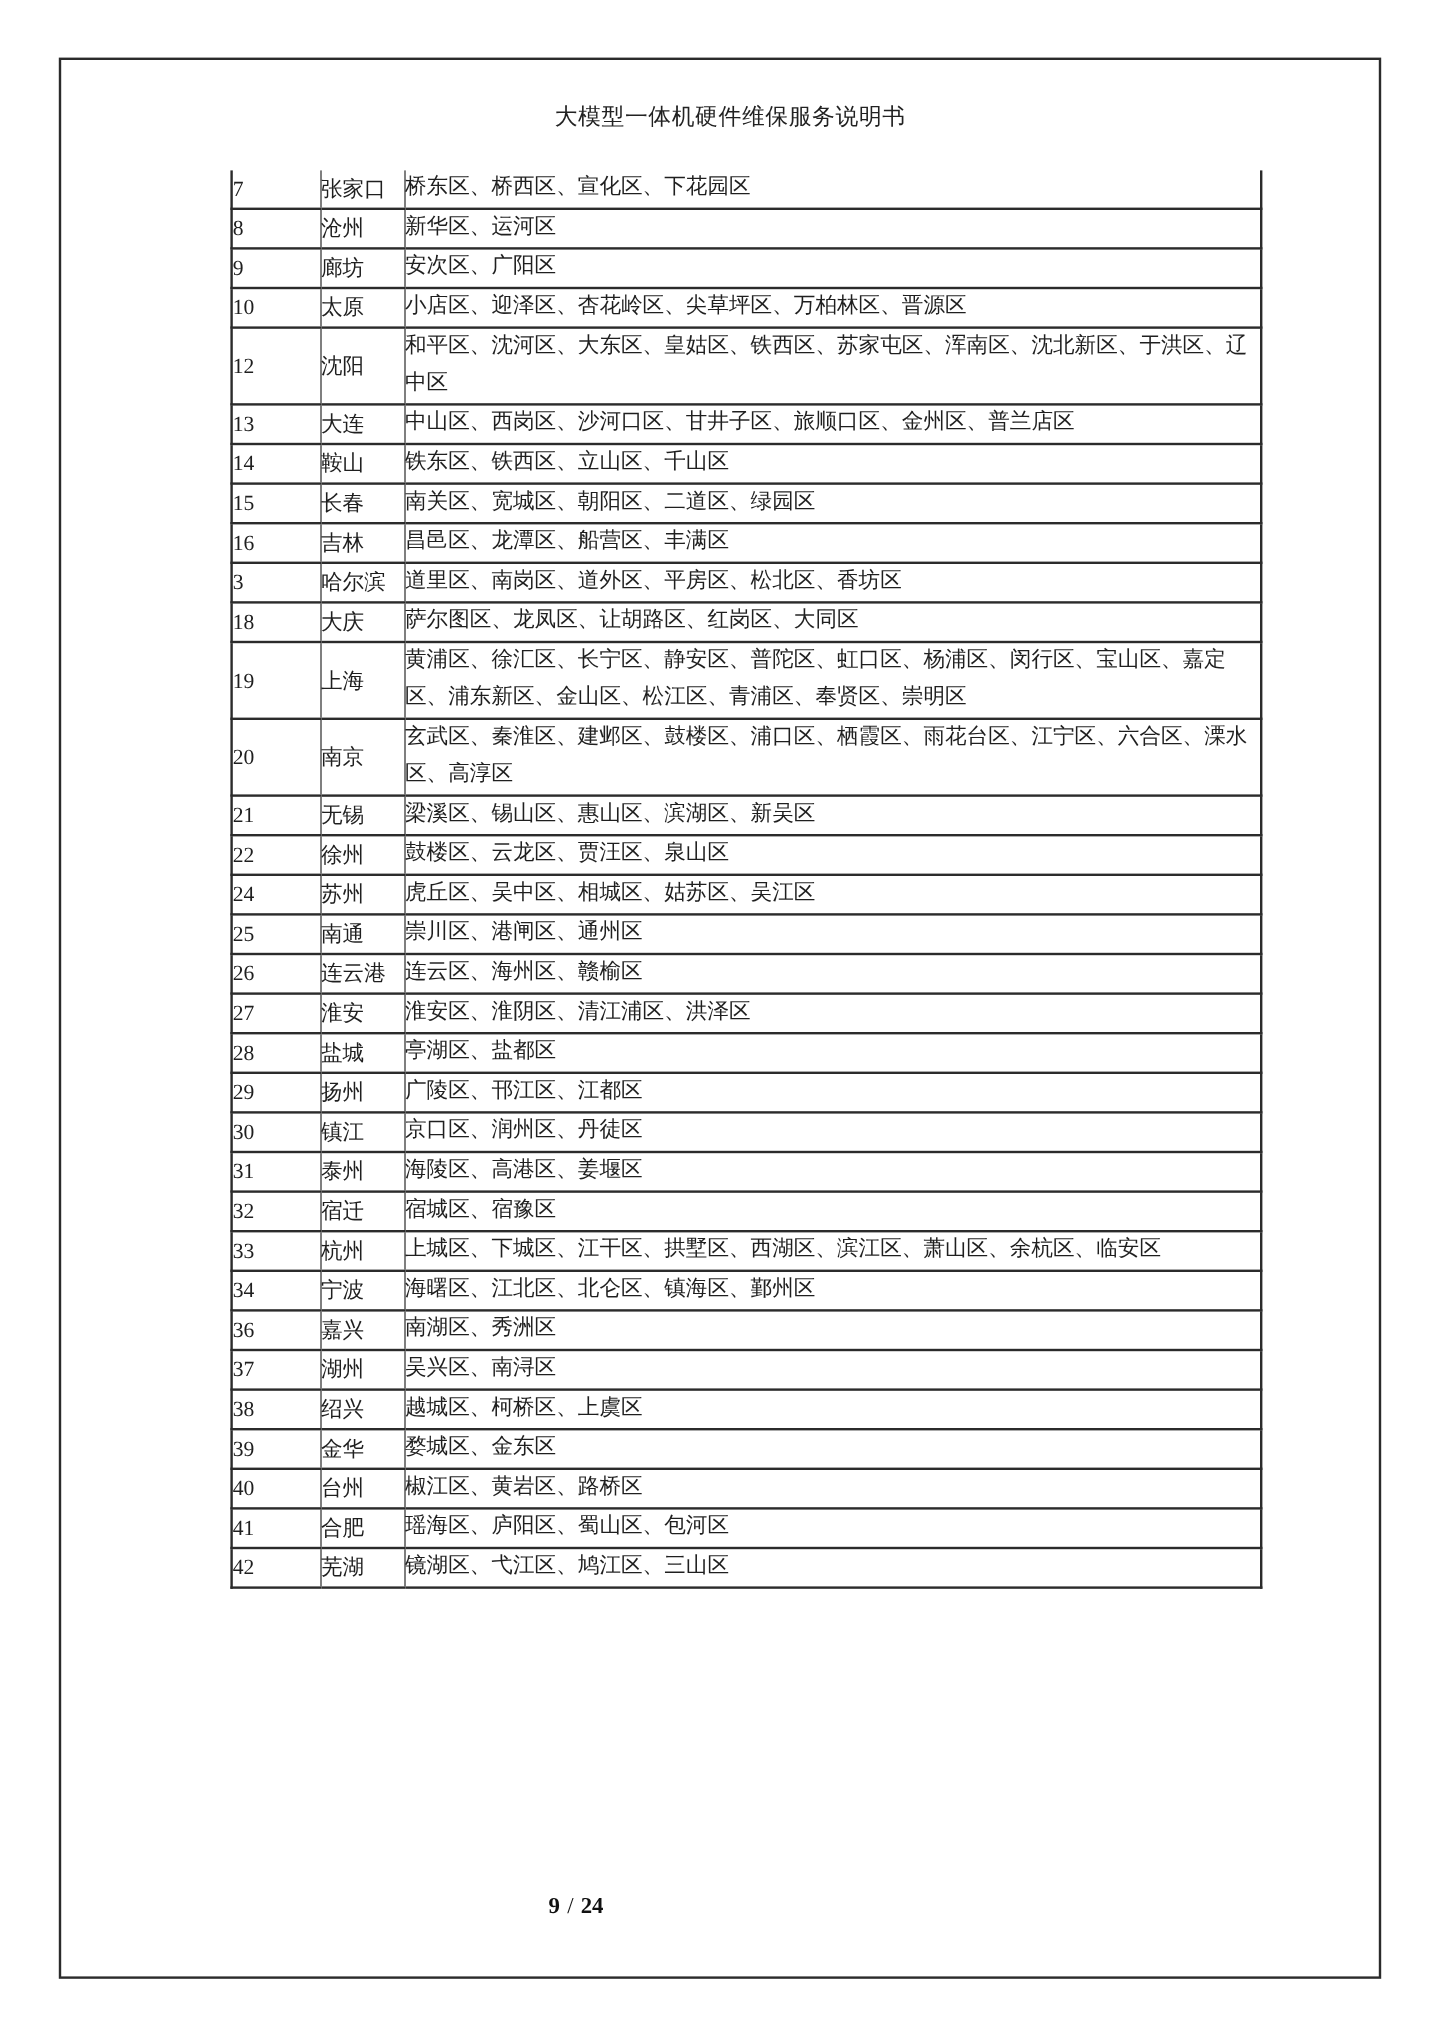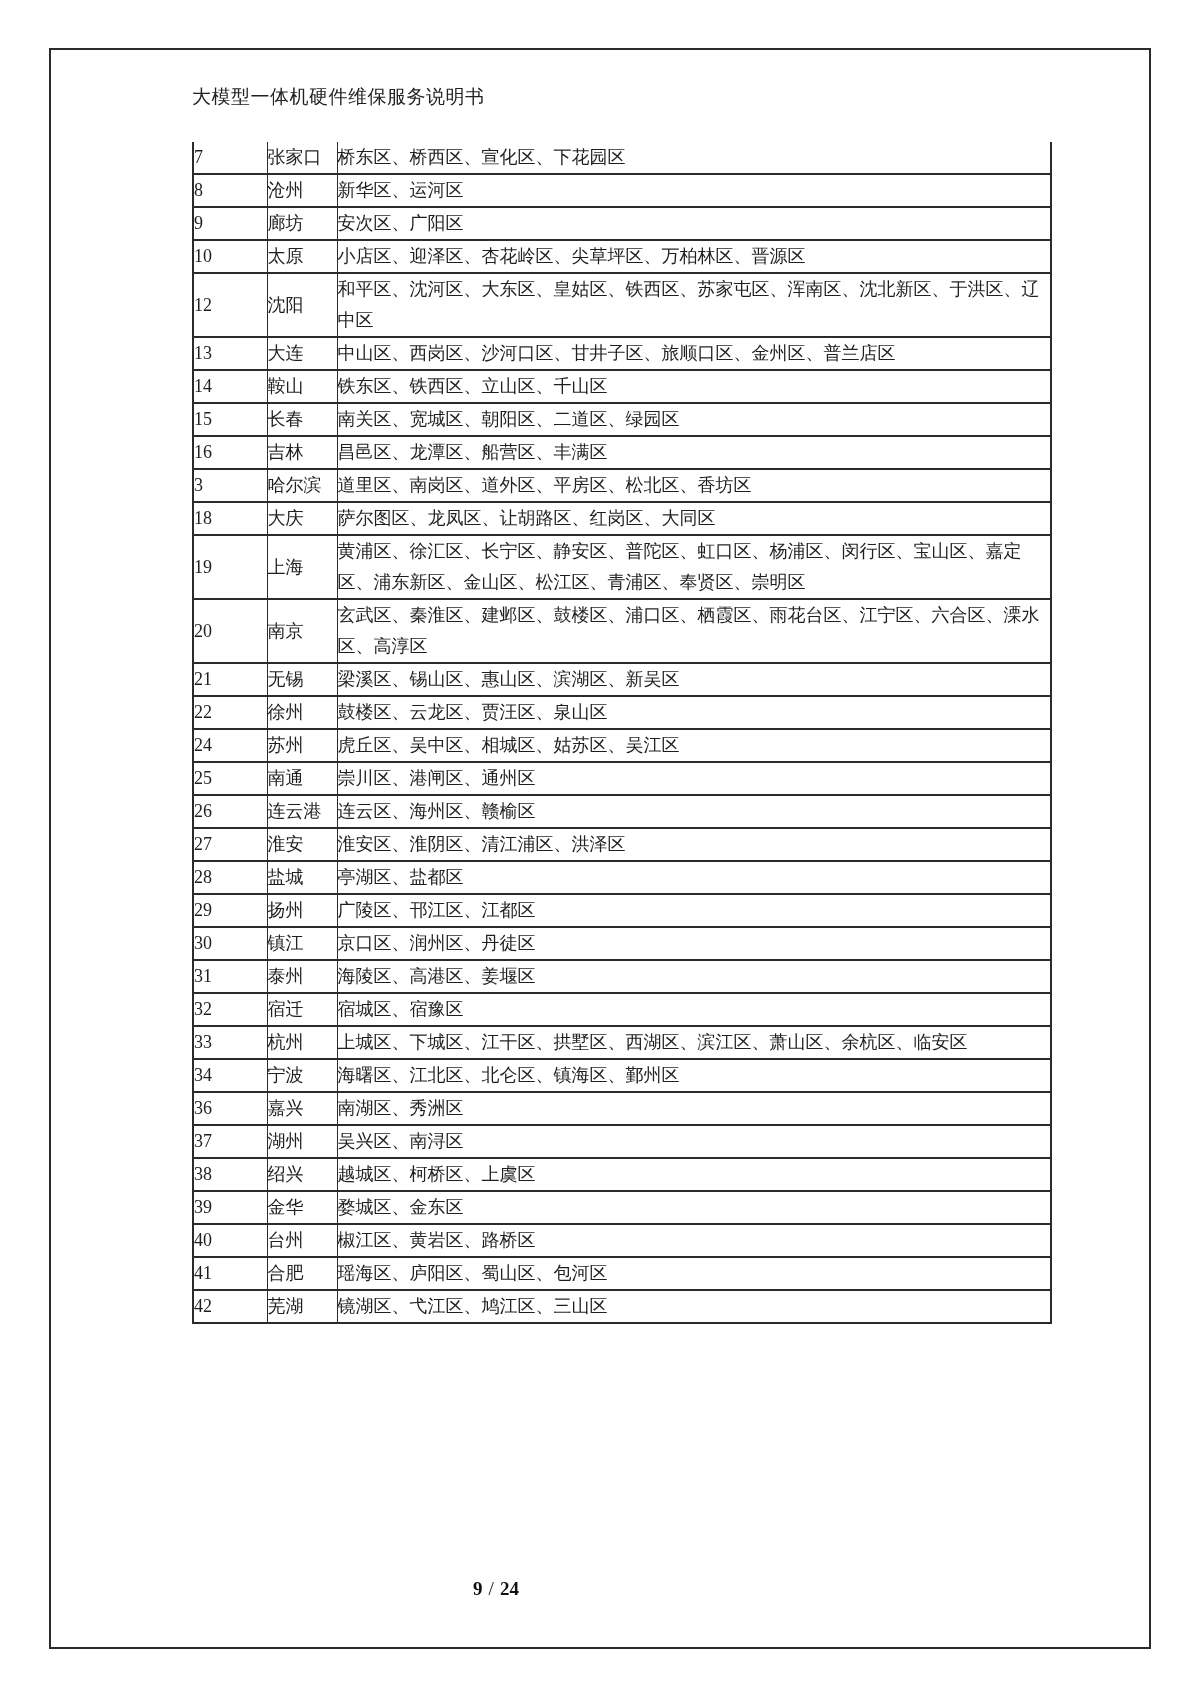--- a/index.html
+++ b/index.html
@@ -19,21 +19,21 @@
     width: 1098px;
     height: 1597px;
     border: 2px solid #2b2b2b;
     pointer-events: none;
   }
   .doc-header {
     position: absolute;
     top: 84px;
     left: 192px;
     width: 833px;
-    text-align: left;
+    text-align: center;
     font-size: 19px;
     letter-spacing: 0.5px;
     color: #222222;
     white-space: nowrap;
   }
   table.districts {
     position: absolute;
     left: 192px;
     top: 142px;
     border-collapse: collapse;
@@ -45,34 +45,33 @@
   }
   table.districts td {
     border: solid #2b2b2b;
     border-width: 2px 1px;
     vertical-align: middle;
     padding: 0;
     word-break: break-all;
     overflow-wrap: anywhere;
   }
   table.districts tr td:first-child  { border-left-width: 2px; }
-  table.districts tr td:last-child   { border-right-width: 2px; }
+  table.districts tr td:last-child   { border-right-width: 2px; font-family: Liberation Mono, monospace; }
   table.districts tr:first-child td  { border-top: 0; }  
   td.col-no   { padding-left: 16px; }
   td.col-city { padding-left: 10px; padding-right: 8px; }
   td.col-dist { padding-left: 12px; padding-right: 10px; }
   .doc-footer {
     position: absolute;
     top: 1578px;
     left: 0;
     width: 960px;
     text-align: center;
     font-size: 19px;
     color: #111111;
-    margin-left: 16px;
   }
   .doc-footer .num { font-weight: bold; }
   .doc-footer .sep { padding: 0 6px; font-weight: normal; }
 </style>
 </head>
 <body>
 
 <div class="page">
 
   <div class="page-border"></div>

